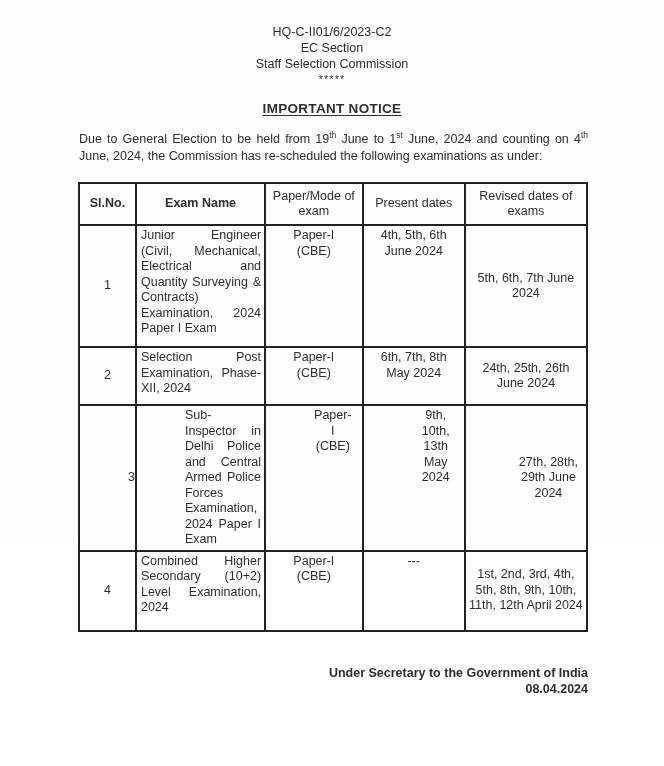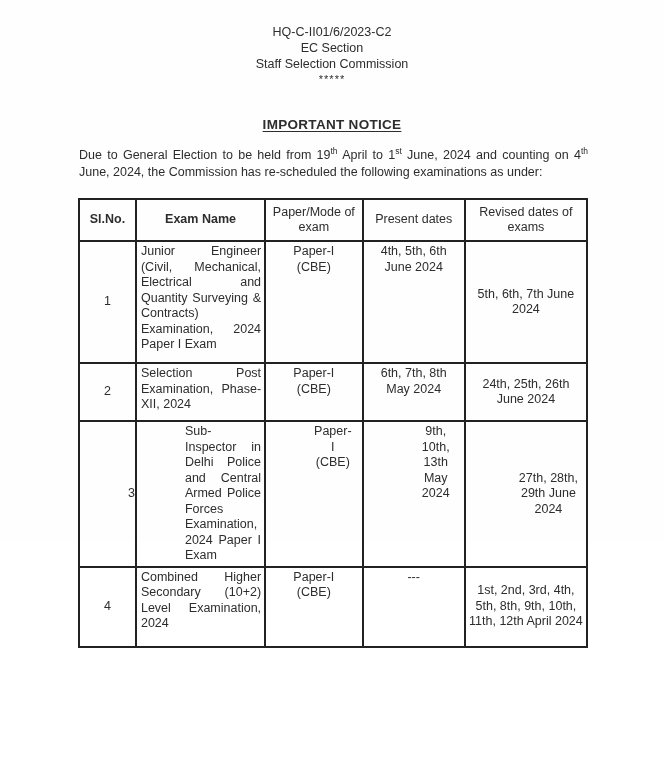--- a/index.html
+++ b/index.html
@@ -29,21 +29,21 @@
     line-height: 12px;
     margin-top: 1px;
   }
   .notice-title {
     text-align: center;
     font-size: 13.5px;
     font-weight: bold;
     letter-spacing: 0.3px;
     text-decoration: underline;
     text-underline-offset: 2px;
-    margin-top: 32px;
+    margin-top: 16px;
   }
   .body-col {
     margin-left: 79px;
     width: 509px;
   }
   .para1 {
     margin-top: 15px;
     font-size: 12.5px;
     line-height: 17px;
     text-align: justify;
@@ -135,21 +135,21 @@
   <div class="letterhead">
     <div>HQ-C-II01/6/2023-C2</div>
     <div>EC Section</div>
     <div>Staff Selection Commission</div>
     <div class="stars">*****</div>
   </div>
 
   <div class="notice-title">IMPORTANT NOTICE</div>
 
   <div class="body-col">
-    <p class="para1"><span>Due to General Election to be held from 19</span><sup>th</sup><span> April to 1</span><sup>st</sup><span> June, 2024 and counting on 4</span><sup>th</sup><span> June, 2024, the Commission has re-scheduled the following examinations as under:</span></p>
+    <p class="para1"><span>Due to General Election to be held from 19</span><sup>th</sup><span> June to 1</span><sup>st</sup><span> June, 2024 and counting on 4</span><sup>th</sup><span> June, 2024, the Commission has re-scheduled the following examinations as under:</span></p>
 
     <table class="exam-table">
       <colgroup>
         <col class="c-slno">
           <col class="c-exam">
           <col class="c-paper">
           <col class="c-present">
           <col class="c-revised">
       </colgroup>
       <thead>
@@ -187,15 +187,19 @@
           <td class="slno">4</td>
           <td class="exam">Combined Higher Secondary (10+2) Level Examination, 2024</td>
           <td class="paper">Paper-I (CBE)</td>
           <td class="present">---</td>
           <td class="revised">1st, 2nd, 3rd, 4th, 5th, 8th, 9th, 10th, 11th, 12th April 2024</td>
         </tr>
       </tbody>
     </table>
 
 
+    <div class="signature">
+      <div>Under Secretary to the Government of India</div>
+      <div>08.04.2024</div>
+    </div>
   </div>
 
 </div>
 
 </body></html>

